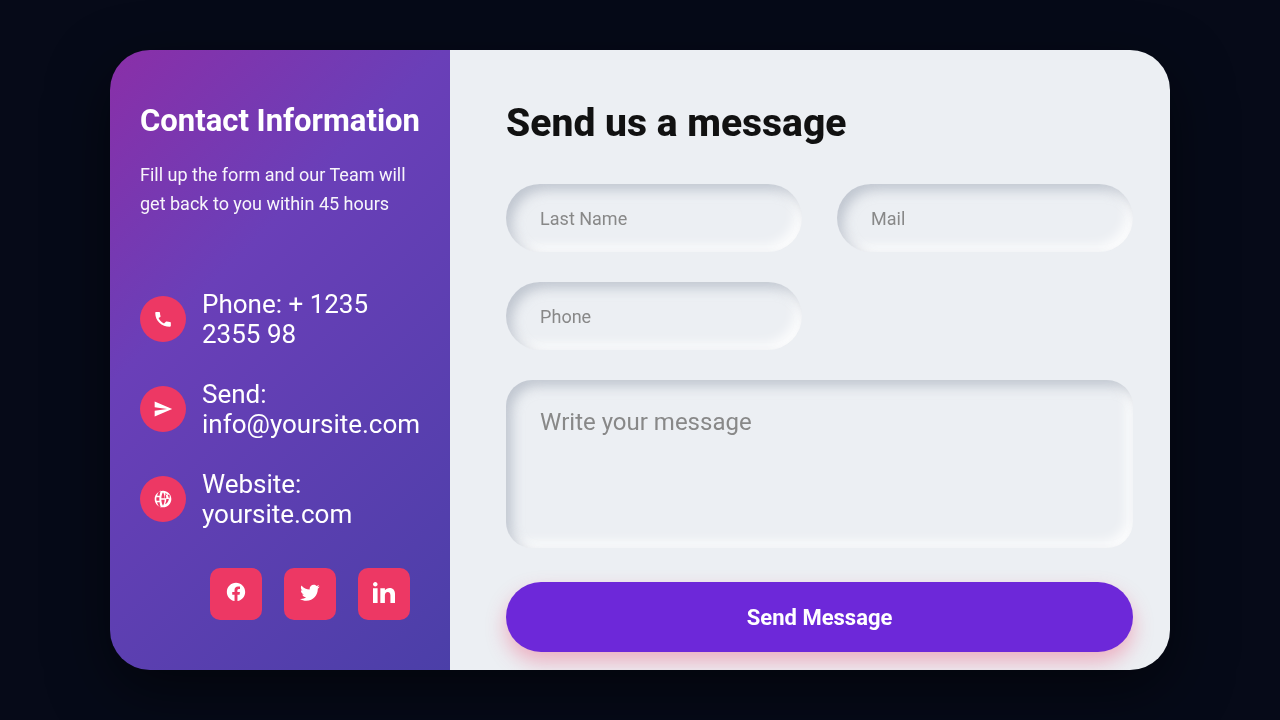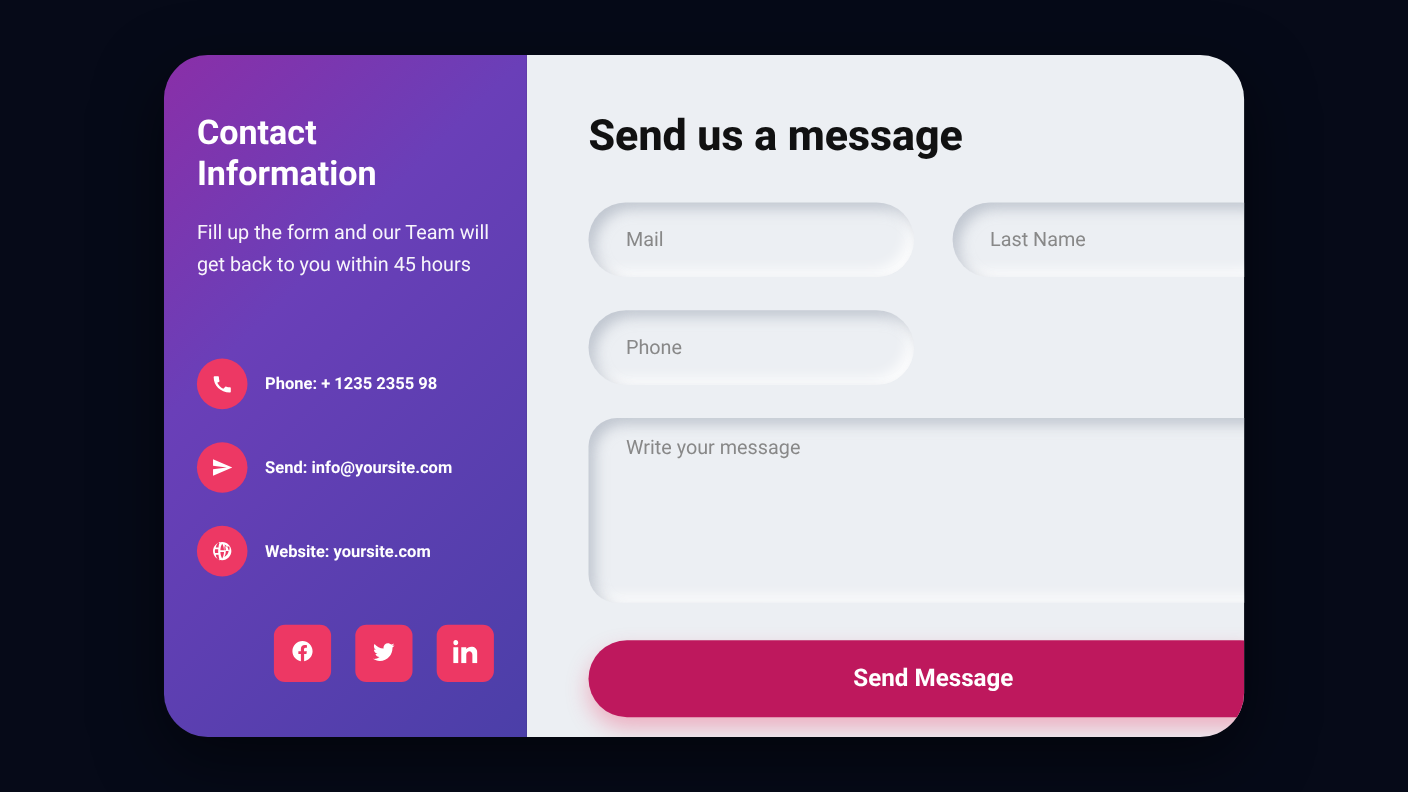--- a/index.html
+++ b/index.html
@@ -11,21 +11,21 @@
     body {
       background: #060a18;
       width: 1280px;
       height: 720px;
       display: flex;
       align-items: center;
       justify-content: center;
       overflow: hidden;
     }
     .card {
-      width: 982px;
+      width: 1060px;
       height: 620px;
       border-radius: 40px;
       overflow: hidden;
       display: flex;
       box-shadow: 0 20px 60px rgba(0,0,0,0.5);
     }
     .left-panel {
       width: 410px;
       background: linear-gradient(135deg, #8a2fa8 0%, #6a3fb8 35%, #4b3fa8 100%);
       padding: 52px 30px 40px 30px;
@@ -61,22 +61,22 @@
       justify-content: center;
       margin-right: 16px;
       flex-shrink: 0;
     }
     .icon-circle svg {
       width: 20px;
       height: 20px;
       fill: #fff;
     }
     .contact-text {
-      font-size: 15px;
-      font-weight: 700;
+      font-size: 26px;
+      font-weight: 400;
     }
     .social-row {
       display: flex;
       gap: 22px;
       margin-top: auto;
       margin-bottom: 10px;
       padding-left: 70px;
     }
     .social-btn {
       width: 52px;
@@ -124,37 +124,37 @@
     .input::placeholder {
       color: #888;
     }
     .textarea {
       width: 100%;
       height: 168px;
       border: none;
       border-radius: 26px;
       background: #eceff3;
       box-shadow: inset 6px 6px 12px rgba(163,172,185,0.6), inset -6px -6px 12px rgba(255,255,255,0.9);
-      padding: 17px 34px;
-      font-size: 18px;
+      padding: 28px 34px;
+      font-size: 24px;
       color: #555;
       outline: none;
       resize: none;
       font-family: inherit;
       margin-bottom: 30px;
     }
     .textarea::placeholder {
       color: #888;
     }
     .send-btn {
       width: 100%;
       height: 70px;
       border: none;
       border-radius: 35px;
-      background: #be185d;
+      background: #6d28d9;
       color: #fff;
       font-size: 22px;
       font-weight: 700;
       cursor: pointer;
       box-shadow: 0 10px 20px rgba(237,56,100,0.35);
     }
   </style>
 </head>
 <body>
 
@@ -211,20 +211,20 @@
               <path d="M4.98 3.5C4.98 4.88 3.87 6 2.5 6S.02 4.88.02 3.5 1.13 1 2.5 1s2.48 1.12 2.48 2.5zM5 8H0v16h5V8zm7.98 0H8.01v16h4.97v-8.4c0-4.67 6.03-5.05 6.03 0V24H24V13.87c0-7.88-8.92-7.59-11.02-3.71V8z"></path>
             </svg>
         </span>
       </div>
     </div>
   </div>
 
   <div class="right-panel">
     <h2 class="right-title">Send us a message</h2>
     <div class="form-grid">
+      <input class="input" placeholder="Last Name" style="">
       <input class="input" placeholder="Mail" style="">
-      <input class="input" placeholder="Last Name" style="">
       <input class="input" placeholder="Phone" style="">
     </div>
     <textarea class="textarea" placeholder="Write your message" style=""></textarea>
     <button class="send-btn">Send Message</button>
   </div>
 </div>
 
 </body></html>

